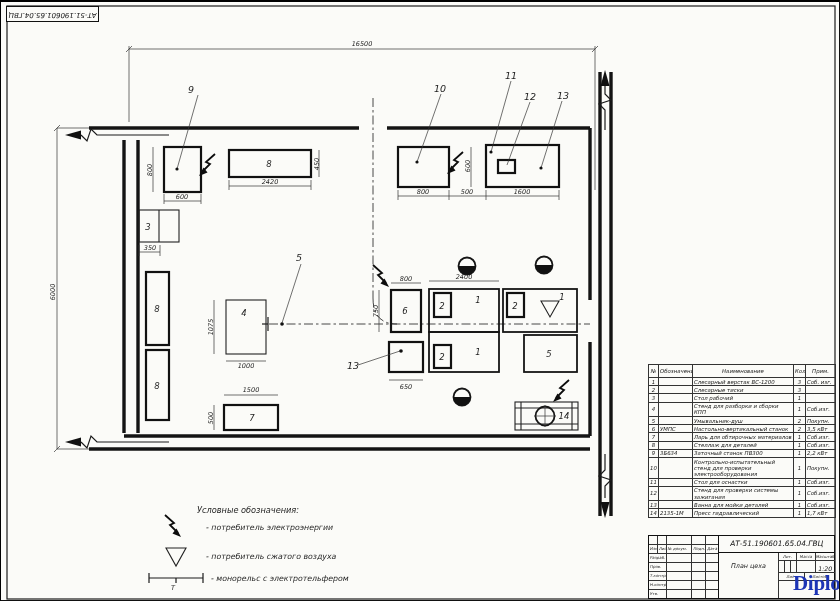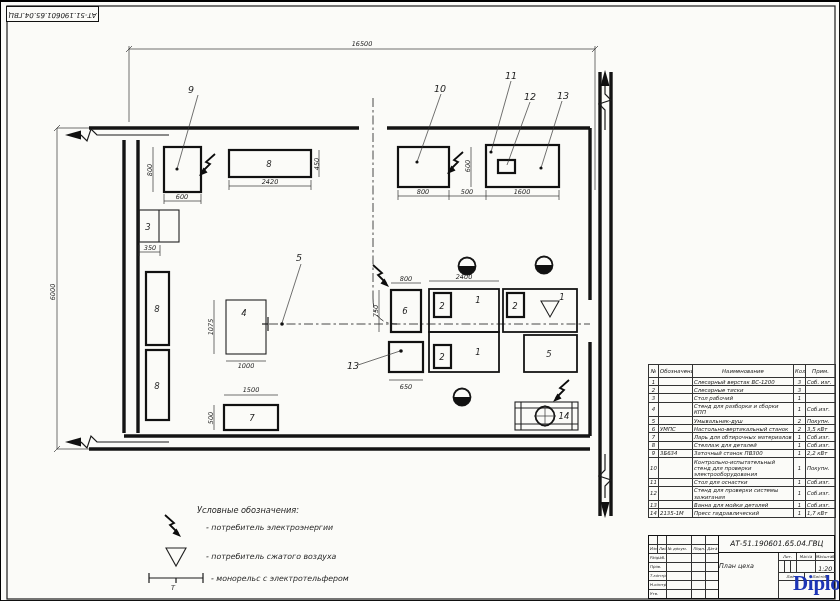--- a/index.html
+++ b/index.html
@@ -37,21 +37,21 @@
   .tb *{box-sizing:border-box;}
   .tb-left{width:70px;border-right:1.2px solid #111;display:flex;flex-direction:column;}
   .tb-lrow{flex:1;display:flex;border-bottom:0.7px solid #333;}
   .tb-lrow:last-child{border-bottom:none;}
   .tb-lc{border-right:0.7px solid #333;font:italic 3.9px/1 "DejaVu Sans",sans-serif;color:#222;
       padding-top:2px;padding-left:1px;overflow:hidden;}
   .tb-right{flex:1;display:flex;flex-direction:column;}
   .tb-desig{height:17px;border-bottom:1.2px solid #111;text-align:center;
       font:italic 7.4px/16px "DejaVu Sans",sans-serif;color:#111;}
   .tb-main{flex:1;display:flex;}
-  .tb-title{width:60px;border-right:0.9px solid #333;
+  .tb-title{width:60px;border-right:0.9px solid #333;text-align:center;
       font:italic 6.4px "DejaVu Sans",sans-serif;color:#222;padding-top:9px;}
   .tb-rcol{flex:1;display:flex;flex-direction:column;}
   .tb-r1,.tb-r3{height:8px;display:flex;}
   .tb-r2{height:12px;display:flex;}
   .tb-r4{flex:1;}
   .tb-sc{border-right:0.7px solid #333;border-bottom:0.7px solid #333;
       font:italic 3.9px/1 "DejaVu Sans",sans-serif;color:#222;text-align:center;padding-top:2px;overflow:hidden;}
   .tb-scale{font:italic 6.2px/11px "DejaVu Sans",sans-serif;text-align:center;color:#111;}
 
   .corner{position:absolute;left:5px;top:4px;width:93px;height:16px;border:1.4px solid #111;

